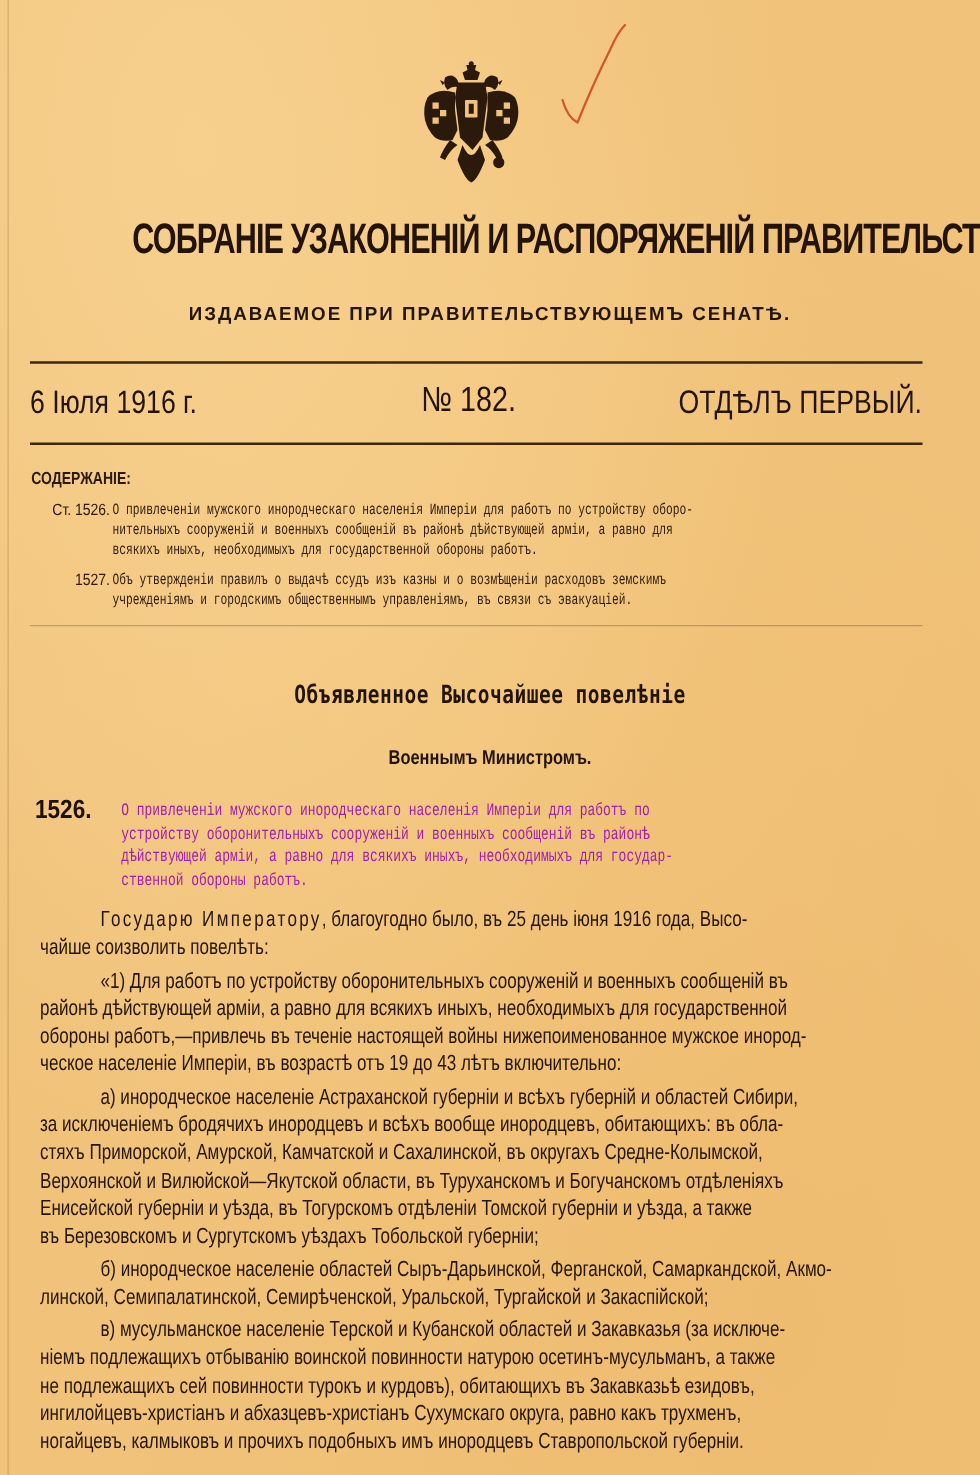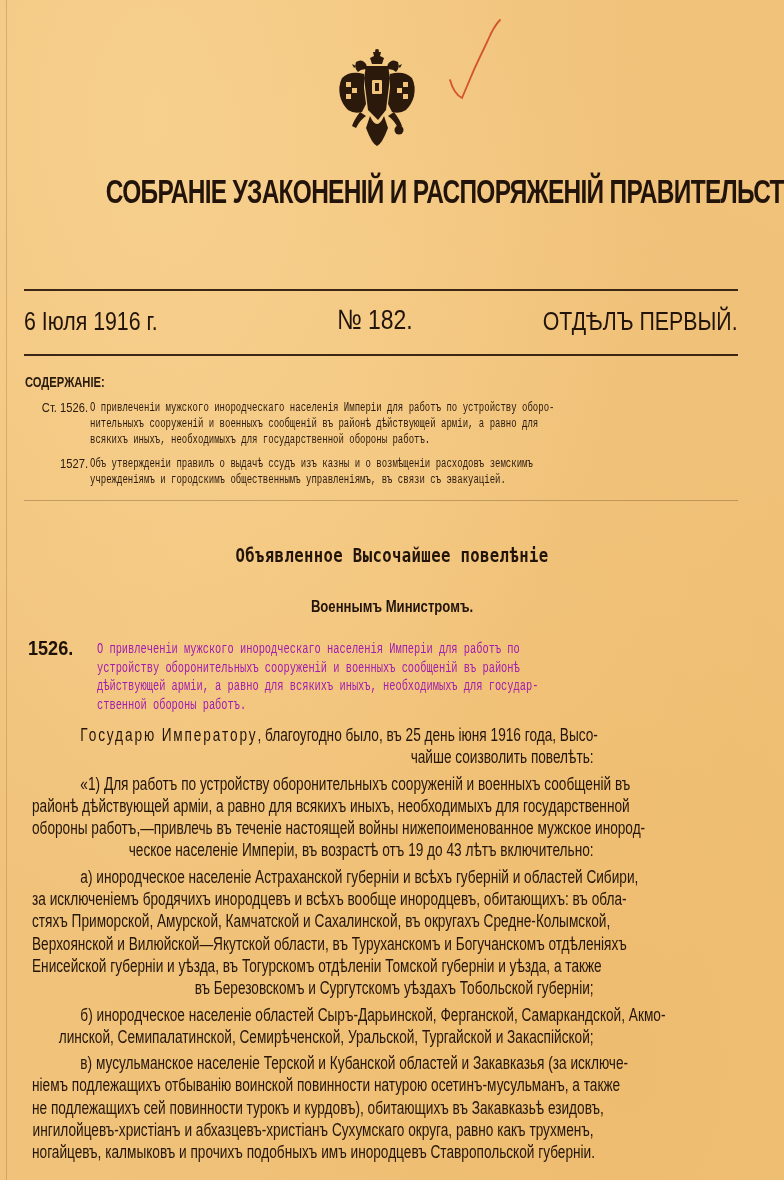--- a/index.html
+++ b/index.html
@@ -209,21 +209,20 @@
     .article-summary .line { transform: scaleX(0.74); height: 18.5px; }
     .body-text {
       position: absolute;
       left: 32px;
       top: 724px;
       width: 720px;
       font-family: "Liberation Sans", sans-serif;
       font-size: 17.5px;
       line-height: 22.3px;
       color: #241509;
-      text-align: right;
     }
     .body-text .line {
       height: 22.3px;
       transform: scaleX(0.78);
     }
     .body-text .gap { height: 4px; }
     .body-text .indent { padding-left: 62px; }
     .body-text .spaced { letter-spacing: 2.4px; }
   </style>
 </head>
@@ -268,20 +267,21 @@
       <rect x="71" y="34" width="5" height="5"></rect>
       <rect x="65" y="40" width="5" height="5"></rect>
       <rect x="71" y="46" width="5" height="5"></rect>
     </g>
     <g fill="#2b1a0c">
       <rect x="43" y="35" width="4" height="8"></rect>
     </g>
   </svg>
 
   <div class="title">СОБРАНІЕ УЗАКОНЕНІЙ И РАСПОРЯЖЕНІЙ ПРАВИТЕЛЬСТВА,</div>
+  <div class="subtitle">ИЗДАВАЕМОЕ ПРИ ПРАВИТЕЛЬСТВУЮЩЕМЪ СЕНАТѢ.</div>
 
   <div class="rule top"></div>
   <div class="issue-date">6 Іюля 1916 г.</div>
   <div class="issue-number">№ 182.</div>
   <div class="issue-section">ОТДѢЛЪ ПЕРВЫЙ.</div>
   <div class="rule bottom"></div>
 
   <div class="contents-heading">СОДЕРЖАНІЕ:</div>
 
   <div class="toc-entry toc-1526">

